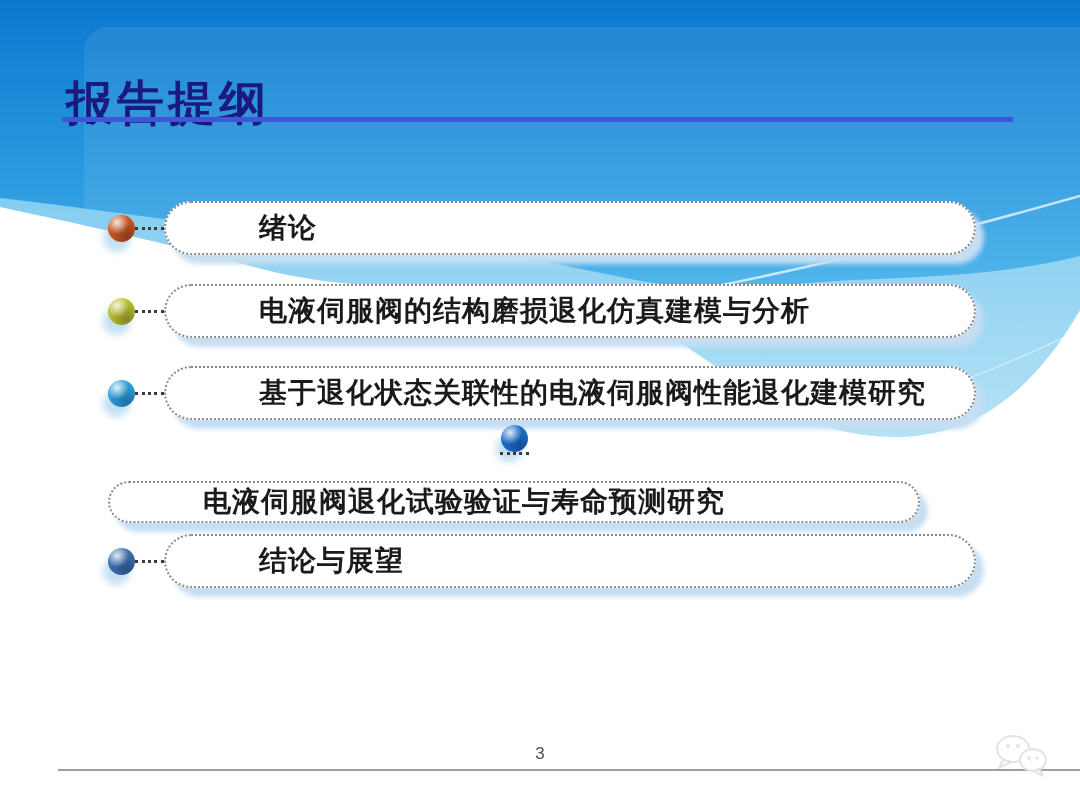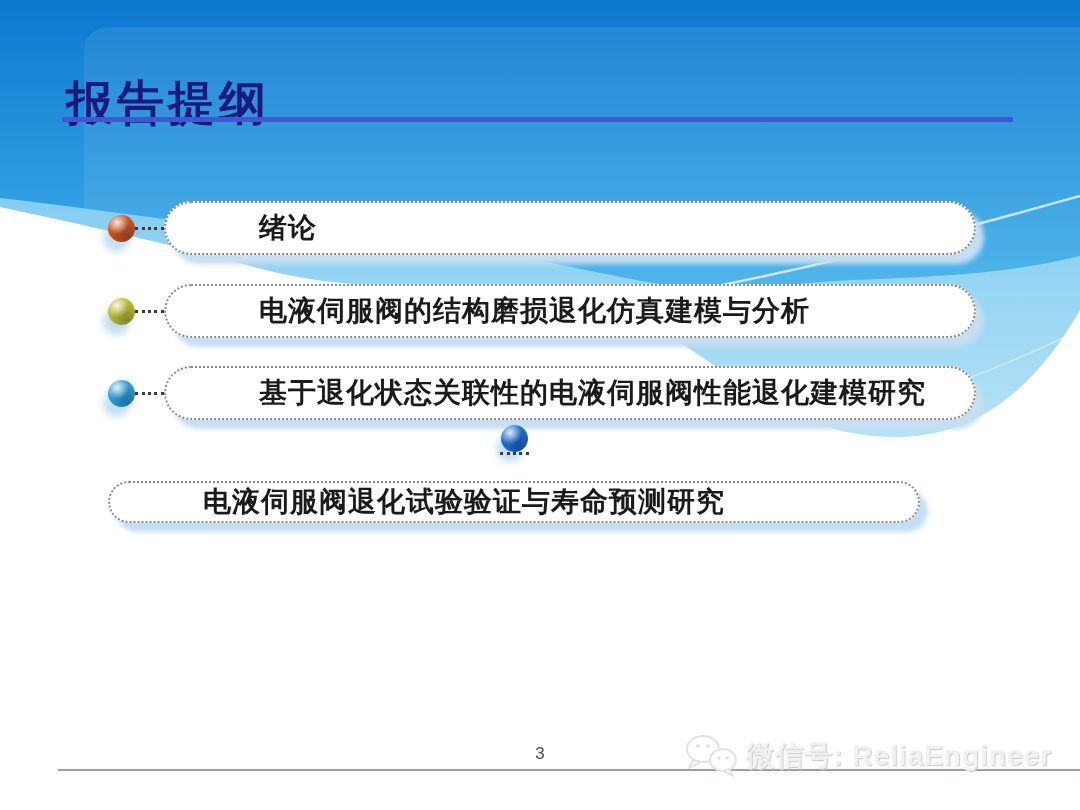--- a/index.html
+++ b/index.html
@@ -125,30 +125,36 @@
       <span class="pill-label">基于退化状态关联性的电液伺服阀性能退化建模研究</span>
     </div>
   </div>
   <div class="item">
     <span class="bullet" style="background-color: rgb(29, 110, 205);"></span>
     <span class="connector"></span>
     <div class="pill">
       <span class="pill-label">电液伺服阀退化试验验证与寿命预测研究</span>
     </div>
   </div>
+  <div class="item">
+    <span class="bullet" style="background-color: rgb(62, 111, 174);"></span>
+    <span class="connector"></span>
+    <div class="pill">
+      <span class="pill-label">结论与展望</span>
+    </div>
+  </div>
 </div>
 
 <div class="footer-line"></div>
 <div class="page-number">3</div>
 
 <div class="watermark">
   <svg class="wechat-svg" width="62" height="50" viewBox="0 0 62 50" xmlns="http://www.w3.org/2000/svg">
     <ellipse cx="23" cy="18" rx="16" ry="13" fill="#ffffff" stroke="#e3e3e3" stroke-width="2"></ellipse>
     <path d="M13,29 L9,37 L21,31 Z" fill="#ffffff" stroke="#e3e3e3" stroke-width="2" stroke-linejoin="round"></path>
     <circle cx="18" cy="15" r="2" fill="#e3e3e3"></circle>
     <circle cx="28" cy="15" r="2" fill="#e3e3e3"></circle>
     <ellipse cx="43" cy="29" rx="13" ry="11" fill="#ffffff" stroke="#e3e3e3" stroke-width="2"></ellipse>
     <path d="M49,38 L53,45 L44,40 Z" fill="#ffffff" stroke="#e3e3e3" stroke-width="2" stroke-linejoin="round"></path>
     <circle cx="39" cy="27" r="1.8" fill="#e3e3e3"></circle>
     <circle cx="47" cy="27" r="1.8" fill="#e3e3e3"></circle>
   </svg>
-  <span class="watermark-text">微信号: ReliaEngineer</span>
 </div>
 
 </body></html>

